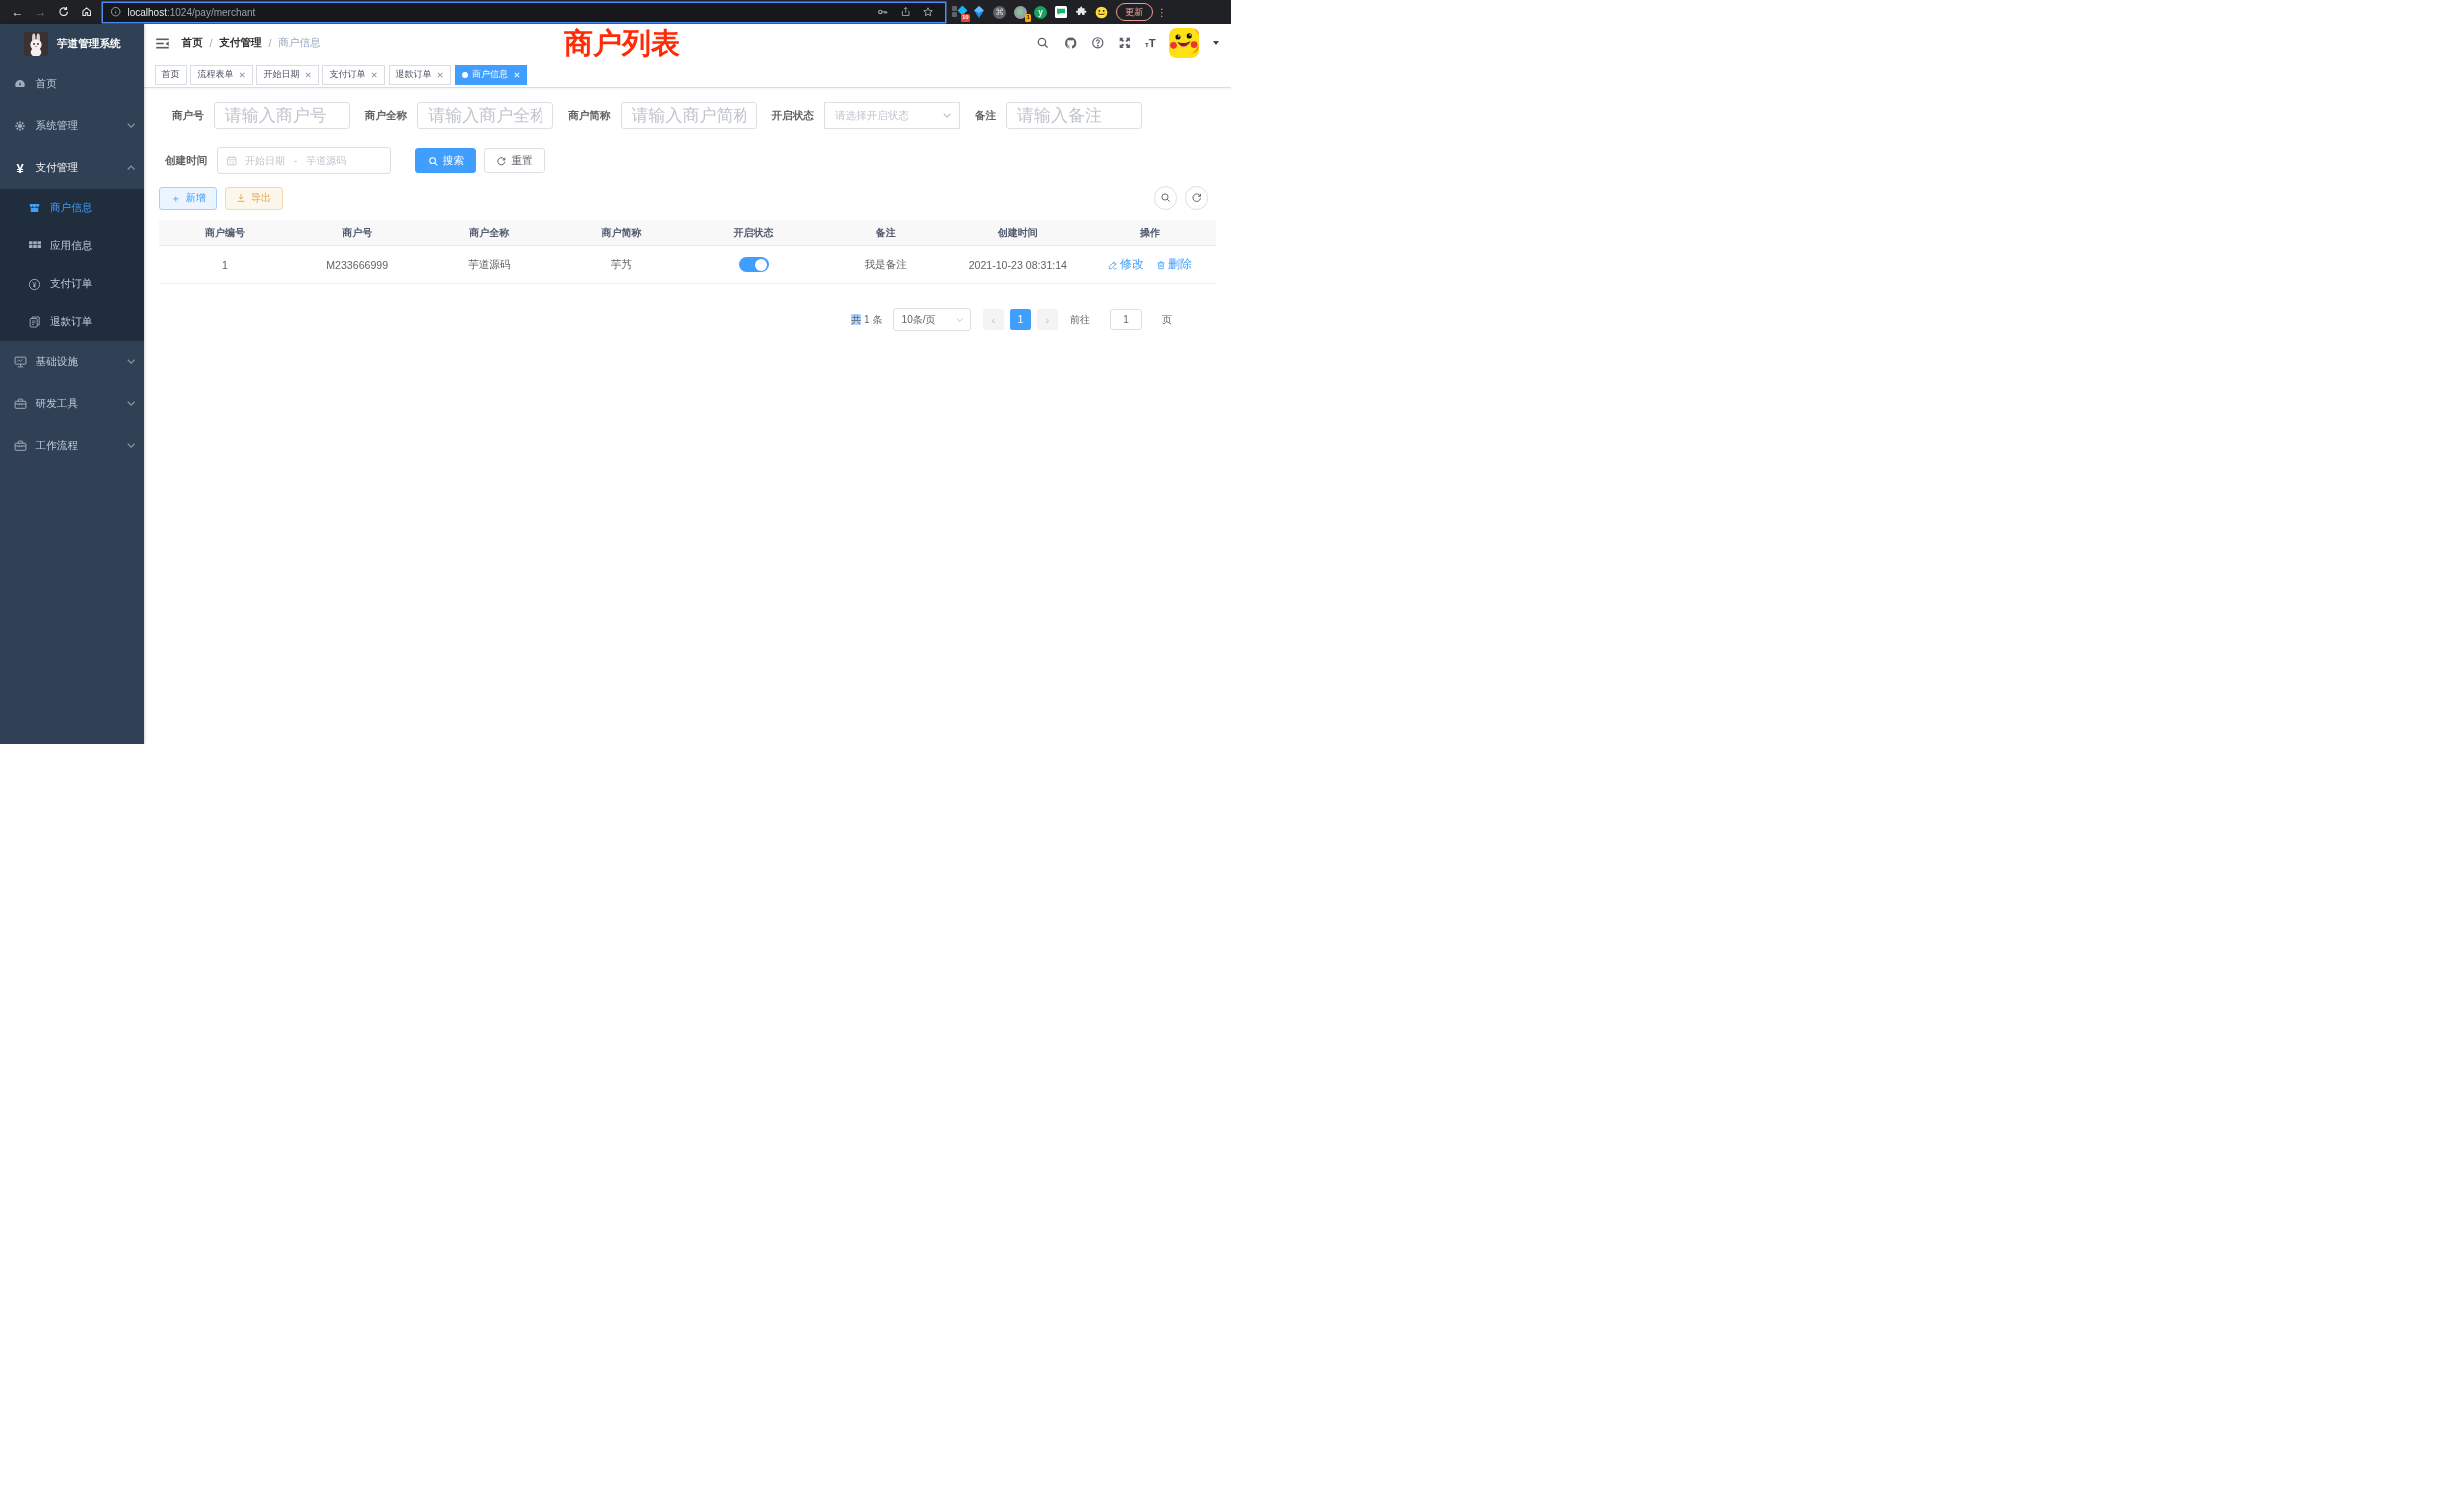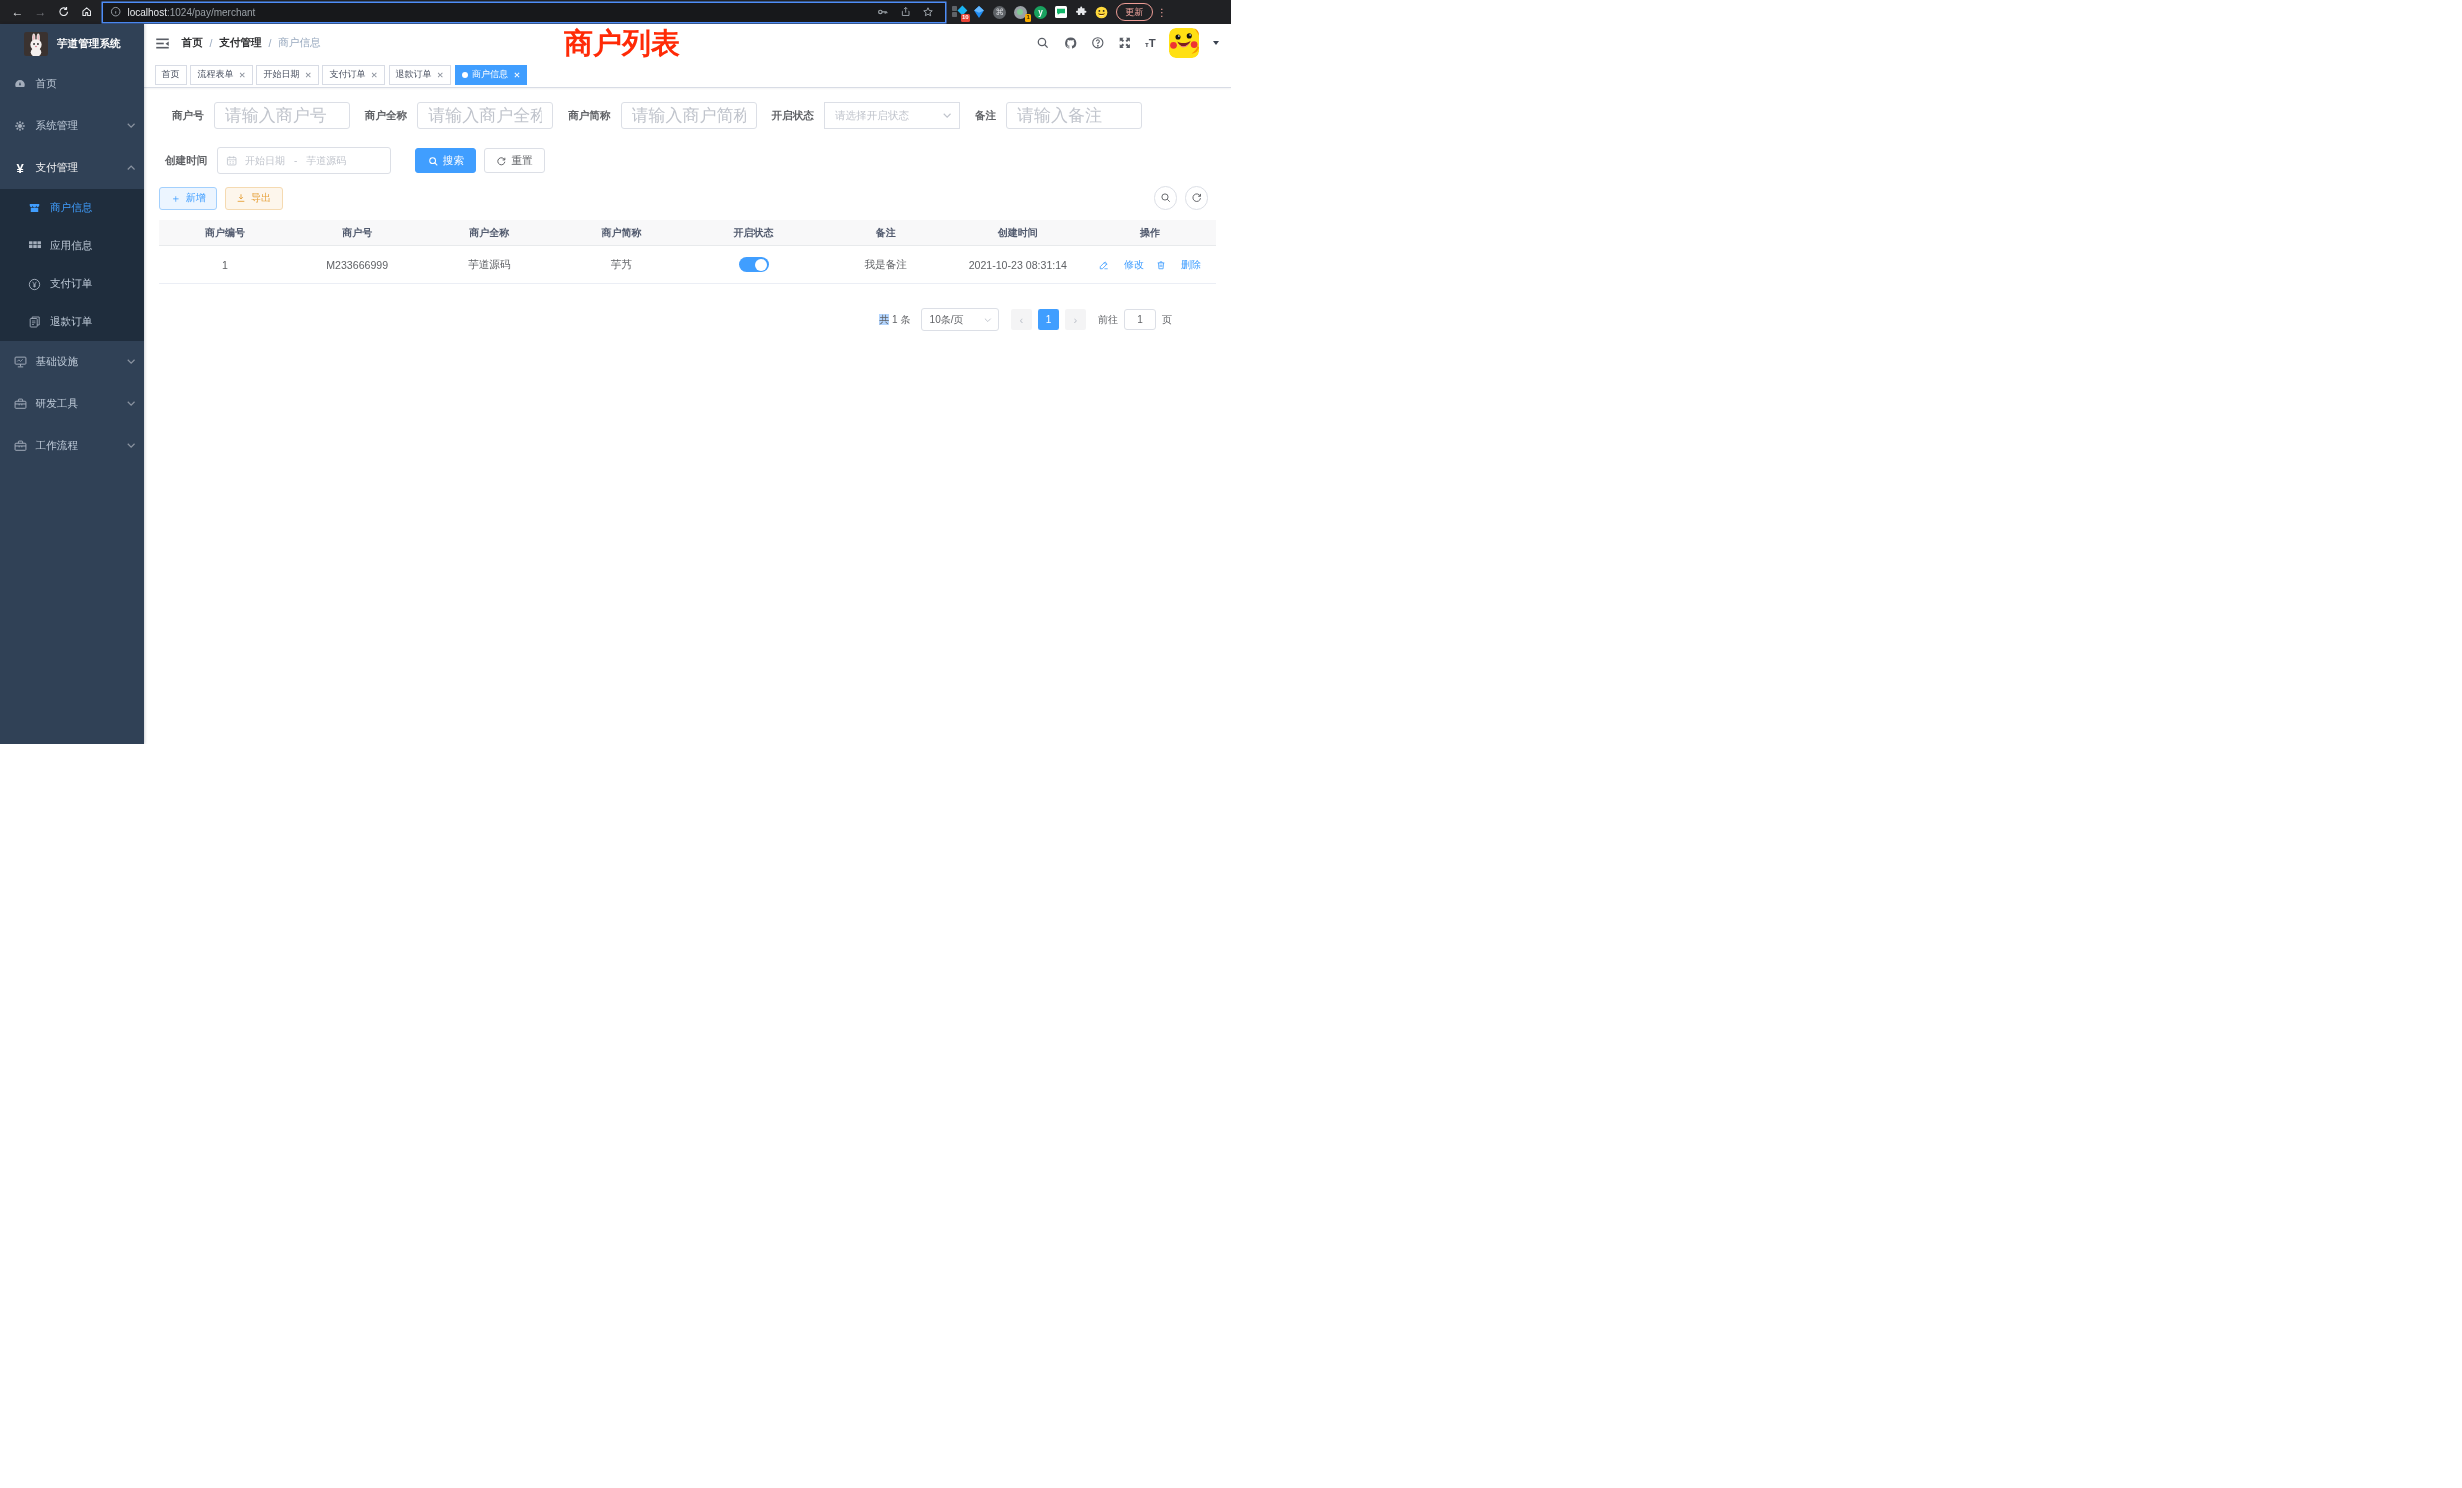--- a/index.html
+++ b/index.html
@@ -86,32 +86,32 @@
   .btn-export { background:#fdf6ec; border:0.8px solid #f5dab1; color:#e6a23c; height:23px; padding:0 10.6px; font-size:10px; margin-left:7.6px; }
   .tool-circles { margin-left:auto; display:flex; gap:7.6px; margin-right:7.6px; }
   .circle-btn { width:23.5px; height:23.5px; border-radius:50%; border:0.8px solid #dcdfe6; background:#fff; display:flex; align-items:center; justify-content:center; color:#606266; cursor:pointer; }
 
   
   table.grid { width:100%; border-collapse:collapse; table-layout:fixed; }
   .grid th { background:#f8f8f9; color:#515a6e; font-weight:700; font-size:10px; height:26px; border-bottom:0.8px solid #e8eaec; text-align:center; }
   .grid td { height:38px; border-bottom:0.8px solid #ebeef5; text-align:center; font-size:10.6px; color:#606266; }
   .switch { width:30px; height:15px; border-radius:7.6px; background:#409eff; position:relative; display:inline-block; vertical-align:middle; cursor:pointer; }
   .switch .knob { position:absolute; right:1.5px; top:1.5px; width:12px; height:12px; border-radius:50%; background:#fff; }
-  .op-link { color:#409eff; font-size:10px; display:inline-flex; align-items:center; gap:15px; cursor:pointer; }
+  .op-link { color:#409eff; font-size:12px; display:inline-flex; align-items:center; gap:2px; cursor:pointer; }
   .op-link + .op-link { margin-left:9px; }
 
   
   .pagination { display:flex; align-items:center; justify-content:flex-end; margin-top:24px; padding-right:44px; color:#606266; font-size:10px; }
   .pg-total { margin-right:10.6px; }
   .pg-total .sel { background:#b3d4fc; }
   .pg-size { width:78px; height:23px; border:0.8px solid #dcdfe6; border-radius:3px; display:flex; align-items:center; padding:0 6px 0 7.6px; cursor:pointer; margin-right:12px; background:#fff; }
   .pg-size span { flex:1; color:#606266; font-size:10px; }
   .pg-btn { width:21px; height:21px; border-radius:2.3px; background:#f4f4f5; color:#c0c4cc; display:flex; align-items:center; justify-content:center; font-size:11.4px; cursor:pointer; }
   .pg-page { width:21px; height:21px; border-radius:2.3px; background:#409eff; color:#fff; display:flex; align-items:center; justify-content:center; font-size:10px; margin:0 6px; cursor:pointer; }
-  .pg-goto { margin-left:12px; display:flex; align-items:center; gap:6px; }
+  .pg-goto { margin-left:12px; display:flex; align-items:center; gap:20px; }
   .pg-goto input { width:32px; height:21px; border:0.8px solid #dcdfe6; border-radius:3px; text-align:center; font-size:10px; color:#606266; outline:none; font-family:inherit; }
 
   .annotation { position:absolute; left:564px; top:24px; font-size:29px; font-weight:700; color:#ff2a06; z-index:60; white-space:nowrap; }
   svg { display:block; }
 </style>
 </head>
 <body>
 
 <div class="browser-bar">
   <div class="bicon">←</div>

